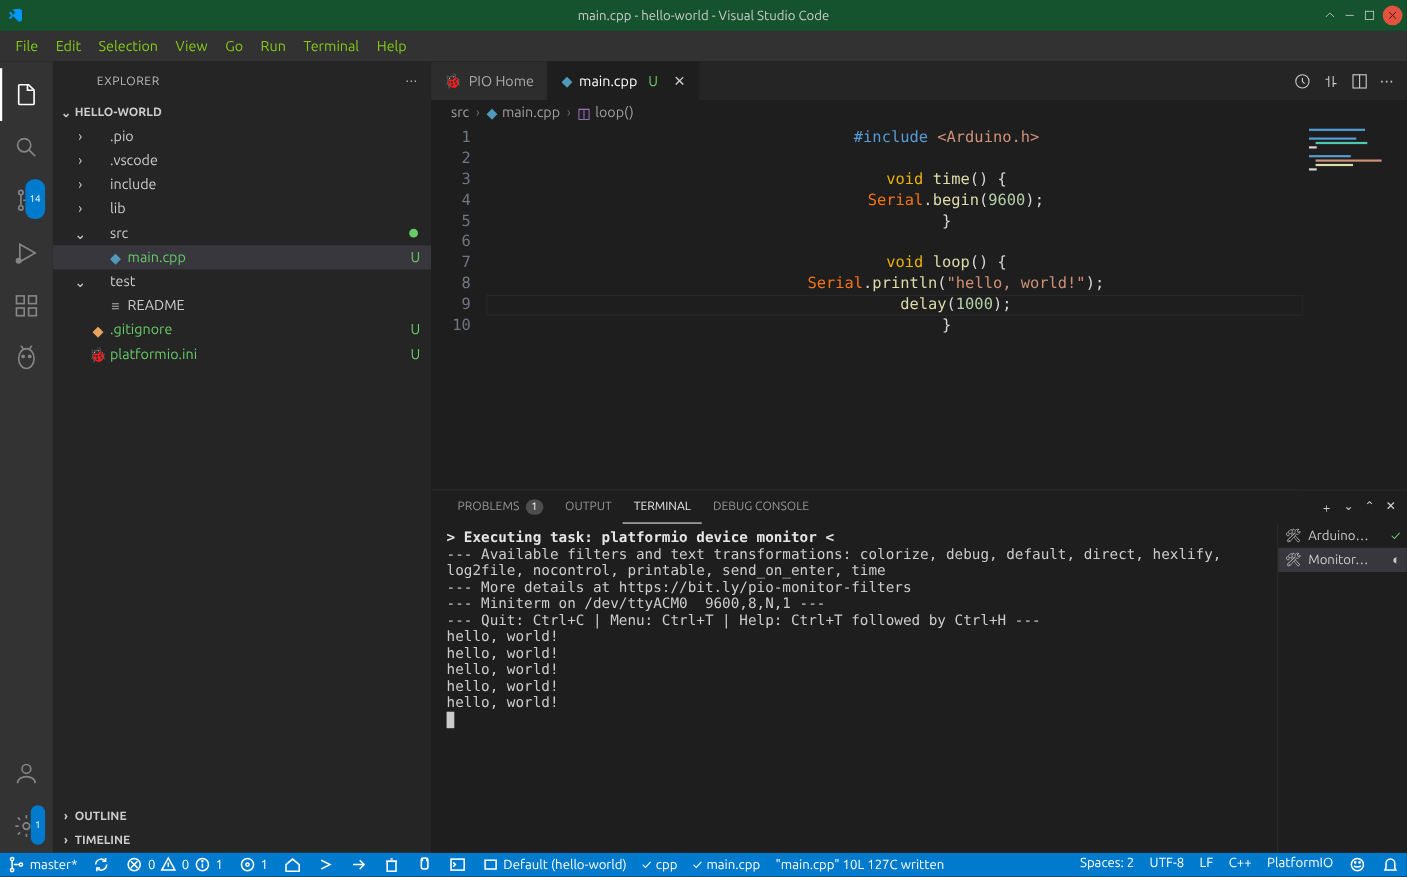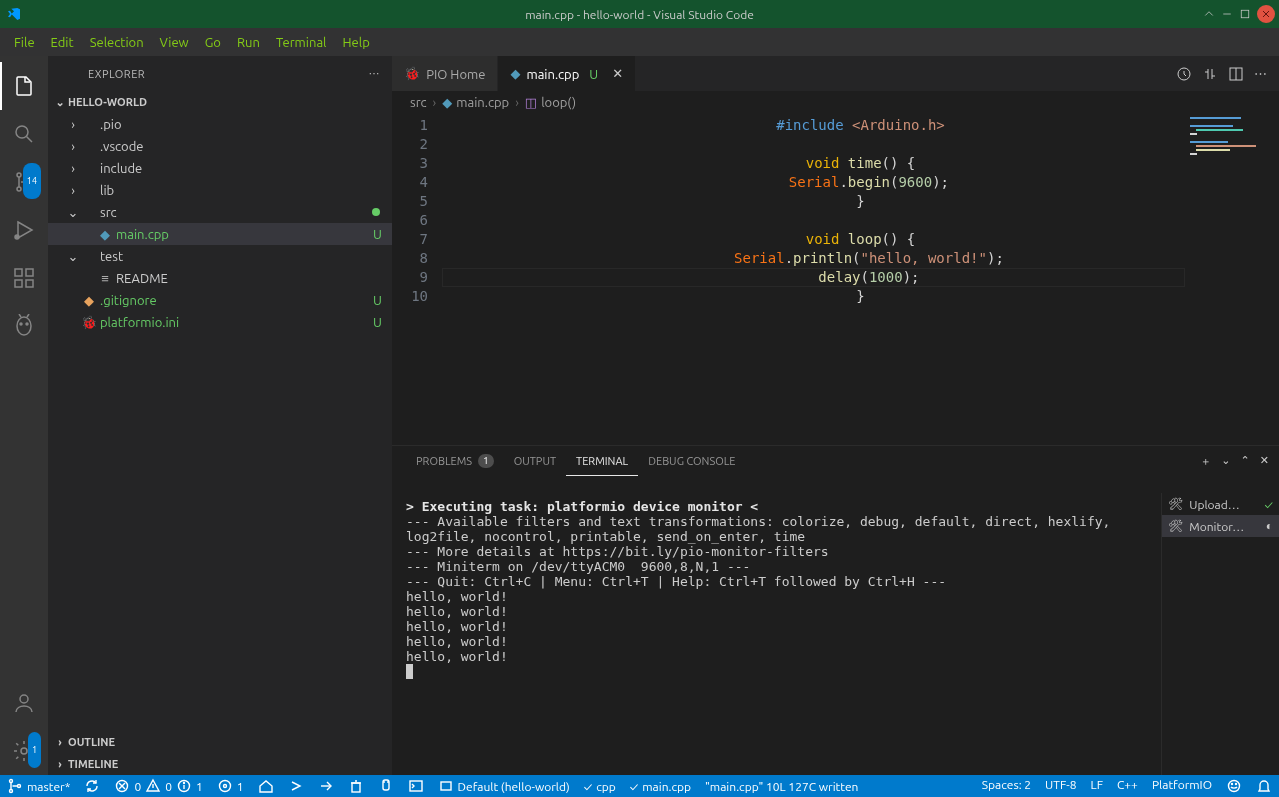--- a/index.html
+++ b/index.html
@@ -54,21 +54,21 @@
   .tk-inc { color:#569cd6; }
   .tk-incf { color:#ce9178; }
   .curline { position:absolute; left:0; right:94px; height:19px; border:1px solid #282828; top: calc(3px + 8*19px); pointer-events:none; }
   .minimap { position:absolute; right:0; top:0; width:94px; height:100%; background:#1e1e1e; border-left:1px solid #1e1e1e; }
   .panel { height:330px; border-top:1px solid #2b2b2b; display:flex; flex-direction:column; background:#1e1e1e; }
   .panel-tabs { height:30px; display:flex; align-items:center; color:#969696; font-size:11px; gap:0; padding-left:14px; position:relative; }
   .panel-tab { padding:0 10px; height:100%; display:flex; align-items:center; gap:6px; cursor:default; text-transform:uppercase; }
   .panel-tab.active { color:#e7e7e7; border-bottom:1px solid #e7e7e7; }
   .badge-sm { background:#4d4d4d; color:#fff; border-radius:8px; font-size:10px; padding:0 5px; line-height:14px; }
   .panel-actions { position:absolute; right:10px; display:flex; gap:10px; color:#ccc; }
-  .terminal-body { flex:1; display:flex;margin-top:17px; }
+  .terminal-body { flex:1; display:flex; }
   .terminal { flex:1; font-family:"Consolas","Menlo",monospace; font-size:13px; color:#ccc; padding:6px 14px; white-space:pre-wrap; overflow:hidden; }
   .terminal .bold { font-weight:bold; color:#e5e5e5; }
   .terminal .cursor { display:inline-block; width:7px; height:15px; background:#ccc; }
   .term-side { width:118px; border-left:1px solid #2b2b2b; font-size:12px; color:#ccc; }
   .term-side .term-entry { display:flex; align-items:center; gap:6px; padding:4px 6px; }
   .term-side .term-entry.active { background:#37373d; }
   .statusbar { height:22px; background:#007acc; color:#fff; display:flex; align-items:center; font-size:12px; }
   .sb-item { padding:0 7px; height:100%; display:flex; align-items:center; gap:4px; cursor:default; }
   .sb-right { margin-left:auto; display:flex; }
   svg { width:16px; height:16px; display:block; }
@@ -364,21 +364,21 @@
           <span>⌄</span>
           <span>⌃</span>
           <span>✕</span>
         </div>
       </div>
       <div class="terminal-body">
         <div class="terminal" id="terminal"><div class="bold">&gt; Executing task: platformio device monitor &lt;</div><div></div><div>--- Available filters and text transformations: colorize, debug, default, direct, hexlify, log2file, nocontrol, printable, send_on_enter, time</div><div>--- More details at https://bit.ly/pio-monitor-filters</div><div>--- Miniterm on /dev/ttyACM0  9600,8,N,1 ---</div><div>--- Quit: Ctrl+C | Menu: Ctrl+T | Help: Ctrl+T followed by Ctrl+H ---</div><div>hello, world!</div><div>hello, world!</div><div>hello, world!</div><div>hello, world!</div><div>hello, world!</div><span class="cursor"></span></div>
         <div class="term-side" id="termside">
             <div class="term-entry">
               <span>🛠</span>
-              <span>Upload…</span>
+              <span>Arduino…</span>
               <span style="margin-left:auto;color:#6c6">✓</span>
             </div>
             <div class="term-entry active">
               <span>🛠</span>
               <span>Monitor…</span>
               <span style="margin-left:auto">◐</span>
             </div>
           </div>
       </div>
     </div>

